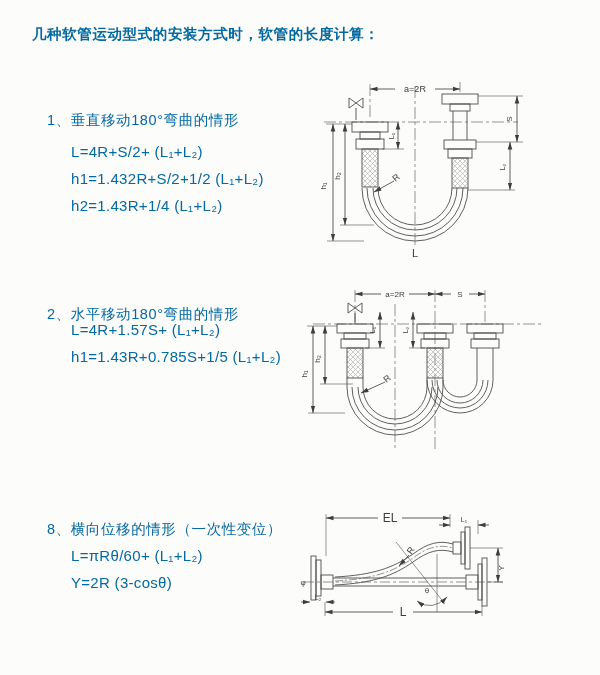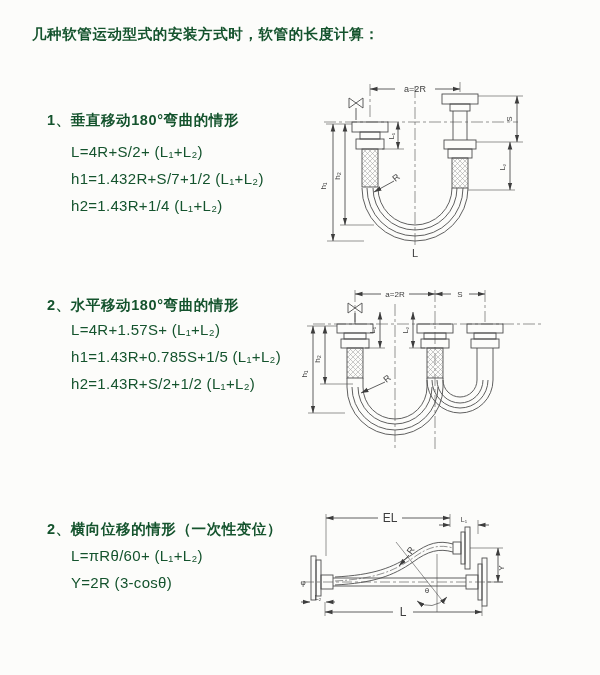--- a/index.html
+++ b/index.html
@@ -1,58 +1,57 @@
 <!DOCTYPE html>
 <html><head>
 <meta charset="utf-8">
 <style>
   html,body{margin:0;padding:0;background:#ffffff;}
   .page{
     position:relative;width:600px;height:675px;overflow:hidden;
-    background:#fcfcfa;color:#14532d;
+    background:#fcfcfa;color:#0369a1;
     font-family:"Liberation Sans","DejaVu Sans",sans-serif;
   }
   .title{
     position:absolute;left:32px;top:25px;
     font-size:14.5px;font-weight:700;letter-spacing:.6px;white-space:nowrap;
   }
   .sec-head{
     position:absolute;left:47px;
-    font-size:14.5px;font-weight:700;letter-spacing:.6px;white-space:nowrap;
+    font-size:14.5px;font-weight:400;letter-spacing:.6px;white-space:nowrap;
   }
   .formulas{position:absolute;left:71px;font-size:15px;letter-spacing:.3px;}
   .formulas .fline{height:27px;line-height:27px;white-space:nowrap;}
   .diag{position:absolute;overflow:visible;}
   .d1{left:310px;top:76px;}
   .d2{left:303px;top:282px;}
   .d3{left:298px;top:494px;}
   text{fill:#3d3d3d;stroke:none;font-family:"Liberation Sans","DejaVu Sans",sans-serif;}
 </style>
 </head>
 <body>
 
 <div class="page">
 
   <div class="title">几种软管运动型式的安装方式时，软管的长度计算：</div>
 
   <div class="sec-head" style="top:111px">1、垂直移动180°弯曲的情形</div>
   <div class="formulas" style="top:138px">
     <div class="fline">L=4R+S/2+ (L₁+L₂)</div>
-    <div class="fline">h1=1.432R+S/7+1/2 (L₁+L₂)</div>
+    <div class="fline">h1=1.432R+S/2+1/2 (L₁+L₂)</div>
     <div class="fline">h2=1.43R+1/4 (L₁+L₂)</div>
   </div>
 
-  <div class="sec-head" style="top:296px">2、水平移动180°弯曲的情形</div>
+  <div class="sec-head" style="top:305px">2、水平移动180°弯曲的情形</div>
   <div class="formulas" style="top:316px">
     <div class="fline">L=4R+1.57S+ (L₁+L₂)</div>
     <div class="fline">h1=1.43R+0.785S+1/5 (L₁+L₂)</div>
-    <div class="fline">h2=1.43R+S/2+1/2 (L₁+L₂)</div>
   </div>
 
-  <div class="sec-head" style="top:520px">2、横向位移的情形（一次性变位）</div>
+  <div class="sec-head" style="top:520px">8、横向位移的情形（一次性变位）</div>
   <div class="formulas" style="top:542px">
     <div class="fline">L=πRθ/60+ (L₁+L₂)</div>
     <div class="fline">Y=2R (3-cosθ)</div>
   </div>
 
   <svg class="diag d1" width="280" height="185" viewBox="0 0 280 185">
     <defs>
       <pattern id="p1" width="5" height="5" patternUnits="userSpaceOnUse">
         <path d="M0,0 L5,5 M5,0 L0,5" stroke="#9a9a9a" stroke-width="0.5"></path>
       </pattern>

